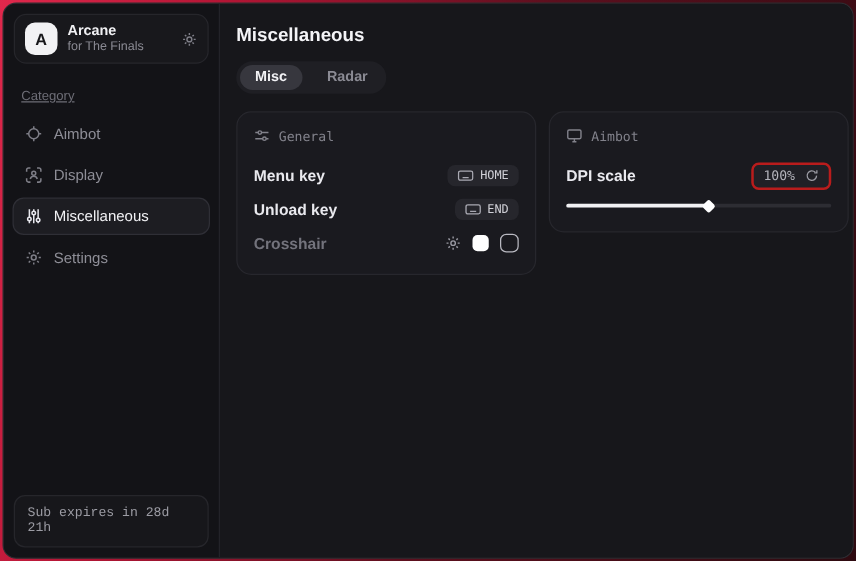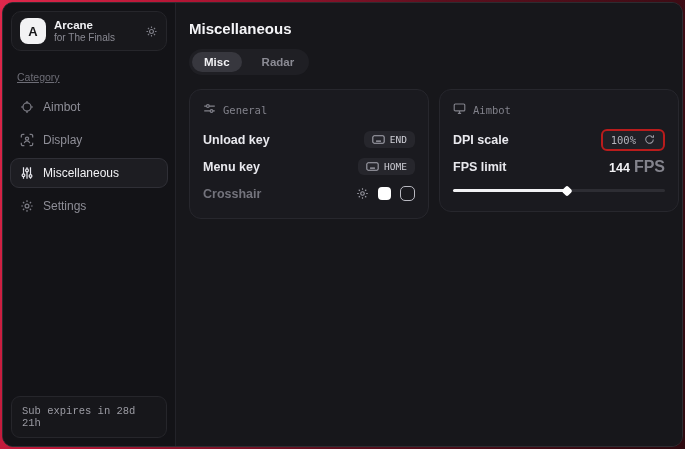--- a/index.html
+++ b/index.html
@@ -209,38 +209,38 @@
             <svg width="13" height="13" viewBox="0 0 16 16" fill="none" stroke="currentColor" stroke-width="1.4">
               <path d="M1.5 5h13M1.5 11h13"></path>
               <circle cx="6" cy="5" r="1.7" fill="#1a1a1f"></circle>
               <circle cx="10.5" cy="11" r="1.7" fill="#1a1a1f"></circle>
             </svg>
           </span>
           <span>General</span>
         </div>
 
         <div class="row">
+          <span class="row-label">Menu key</span>
+          <button class="key-btn">
+            <svg width="13" height="11" viewBox="0 0 16 12" fill="none" stroke="currentColor" stroke-width="1.3">
+              <rect x="1" y="1.5" width="14" height="9" rx="1.8"></rect>
+              <path d="M5 8h6"></path>
+            </svg>
+            <span>HOME</span>
+          </button>
+        </div>
+
+        <div class="row">
           <span class="row-label">Unload key</span>
           <button class="key-btn">
             <svg width="13" height="11" viewBox="0 0 16 12" fill="none" stroke="currentColor" stroke-width="1.3">
               <rect x="1" y="1.5" width="14" height="9" rx="1.8"></rect>
               <path d="M5 8h6"></path>
             </svg>
             <span>END</span>
-          </button>
-        </div>
-
-        <div class="row">
-          <span class="row-label">Menu key</span>
-          <button class="key-btn">
-            <svg width="13" height="11" viewBox="0 0 16 12" fill="none" stroke="currentColor" stroke-width="1.3">
-              <rect x="1" y="1.5" width="14" height="9" rx="1.8"></rect>
-              <path d="M5 8h6"></path>
-            </svg>
-            <span>HOME</span>
           </button>
         </div>
 
         <div class="row">
           <span class="row-label dim">Crosshair</span>
           <span class="crosshair-controls">
             <button class="icon-btn">
               <svg width="13" height="13" viewBox="0 0 16 16" fill="none" stroke="currentColor" stroke-width="1.4">
                 <circle cx="8" cy="8" r="2.2"></circle>
                 <path d="M8 1.5v2M8 12.5v2M1.5 8h2M12.5 8h2M3.4 3.4l1.4 1.4M11.2 11.2l1.4 1.4M12.6 3.4l-1.4 1.4M4.8 11.2l-1.4 1.4"></path>
@@ -267,26 +267,20 @@
           <span class="row-label">DPI scale</span>
           <span class="dpi-control">
             <span>100%</span>
             <svg width="11" height="11" viewBox="0 0 16 16" fill="none" stroke="currentColor" stroke-width="1.5">
               <path d="M13.5 8a5.5 5.5 0 1 1-1.6-3.9"></path>
               <path d="M13.8 1.8v3h-3"></path>
             </svg>
           </span>
         </div>
 
-        <div class="row">
-          <span class="row-label">FPS limit</span>
-          <span>
-            <span class="fps-value">144</span><span class="fps-unit">FPS</span>
-          </span>
-        </div>
 
         <div class="slider">
           <div class="slider-track"></div>
           <div class="slider-fill" style="width: 54%;"></div>
           <div class="slider-handle" style="left: calc(54% - 4px);"></div>
         </div>
       </section>
 
     </div>
   </main>

